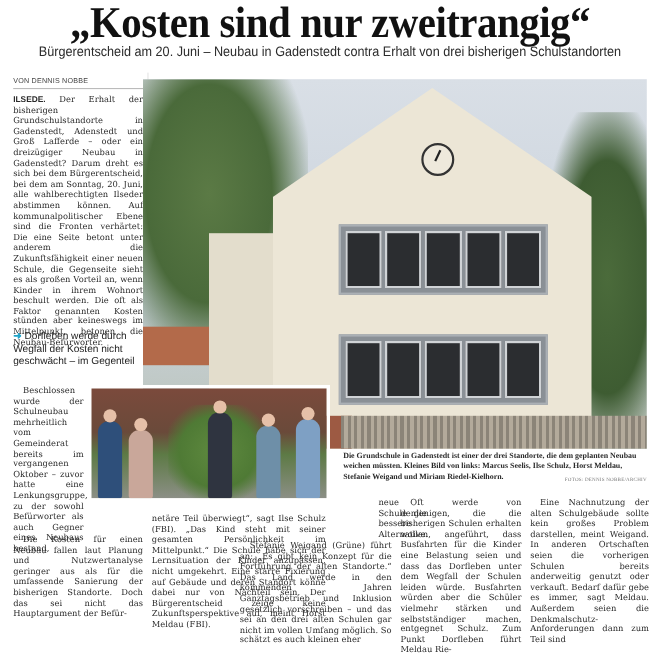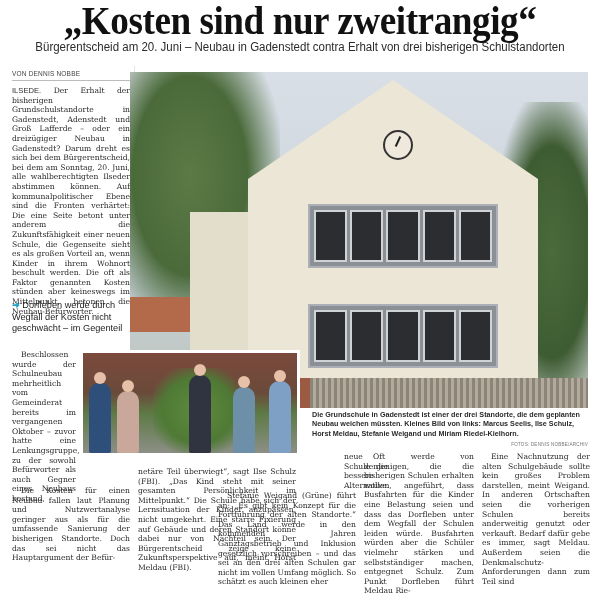--- a/index.html
+++ b/index.html
@@ -21,21 +21,21 @@
     }
     .byline {
       position: absolute; left: 12px; top: 70px; width: 118px;
       font-family: "Liberation Sans", sans-serif; font-size: 6.5px; color: #444;
       letter-spacing: 0.2px; padding-bottom: 3px; border-bottom: 1px solid #bbb;
     }
     .intro {
       position: absolute; left: 12px; top: 86px; width: 118px;
       font-size: 7.6px; line-height: 9.6px; text-align: justify; hyphens: manual;
     }
-    .intro b { font-family: "Liberation Sans", sans-serif; font-weight: normal; }
+    .intro b { font-family: "Liberation Sans", sans-serif; font-weight: bold; }
     .teaser {
       position: absolute; left: 12px; top: 300px; width: 118px;
       font-family: "Liberation Sans", sans-serif; font-size: 9.2px; line-height: 11.5px; color: #222;
     }
     .teaser .arrow { color: #1fa3c8; font-weight: bold; }
     .leftpanel-bg {
       position: absolute; left: 6px; top: 66px; width: 128px; height: 275px;
       background: #ffffff; border-right: 1px solid #e4e4e4;
     }
     .photo-main {
@@ -73,21 +73,21 @@
       border: 3px solid #ffffff; box-sizing: border-box;
       background: linear-gradient(180deg, #7b4a3c 0%, #6a4a3a 40%, #5d7a45 60%, #8c8f86 100%);
       overflow: hidden;
     }
     .bush { position: absolute; left: 70px; top: 15px; width: 90px; height: 85px;
       background: radial-gradient(ellipse, #5f8a3f 0%, #4f7a35 55%, rgba(79,122,53,0) 80%); }
     .person { position: absolute; bottom: 0; width: 22px; border-radius: 10px 10px 2px 2px; }
     .person::before { content: ""; position: absolute; left: 5px; top: -11px; width: 12px; height: 12px; border-radius: 50%; background: #e6c0a8; }
     .caption {
       position: absolute; left: 312px; top: 410px; width: 276px;
-      font-family: Liberation Sans, sans-serif; font-weight: bold;
+      font-family: Liberation Serif, serif; font-weight: bold;
       font-size: 7.2px; line-height: 9.3px; color: #2a2a2a;
     }
     .credit { font-weight: normal; font-size: 4.6px; color: #777; float: right; margin-top: 2px; letter-spacing: 0.2px; }
     .col {
       position: absolute; font-size: 7.6px; line-height: 9.6px; text-align: justify; color: #2a2a2a;
     }
     .col p { margin: 0; }
     .col p.ind { text-indent: 9px; }
   </style>
 </head>

